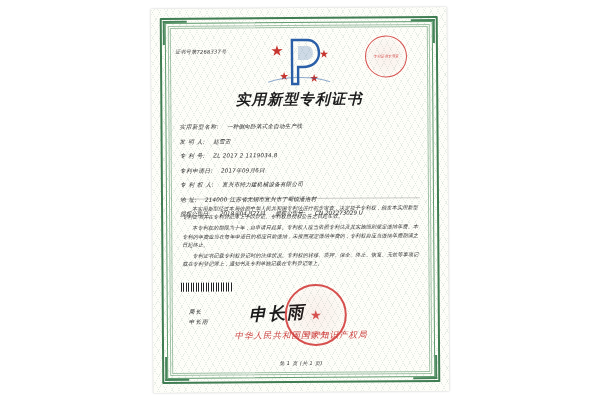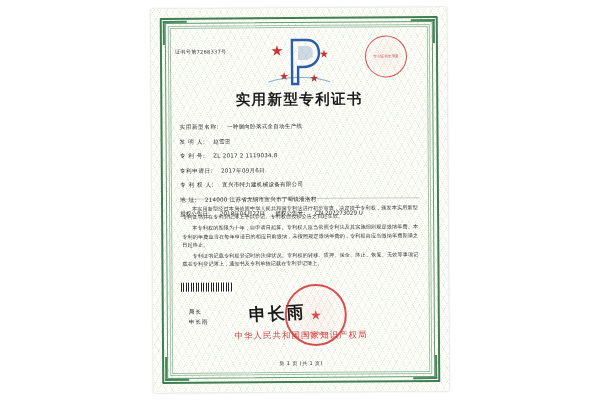--- a/index.html
+++ b/index.html
@@ -9,20 +9,21 @@
     height: 400px;
     background: #ffffff;
     font-family: "DejaVu Sans", "Liberation Sans", sans-serif;
   }
   #stage {
     position: relative;
     width: 600px;
     height: 400px;
     background: #ffffff;
     overflow: hidden;
+    font-style: italic;
   }
   
   .sheet {
     position: absolute;
     left: 152px;
     top: 8px;
     width: 296px;
     height: 384px;
     background: #fdfdf8;
     box-shadow: 0 0 2px rgba(0,0,0,0.25);

